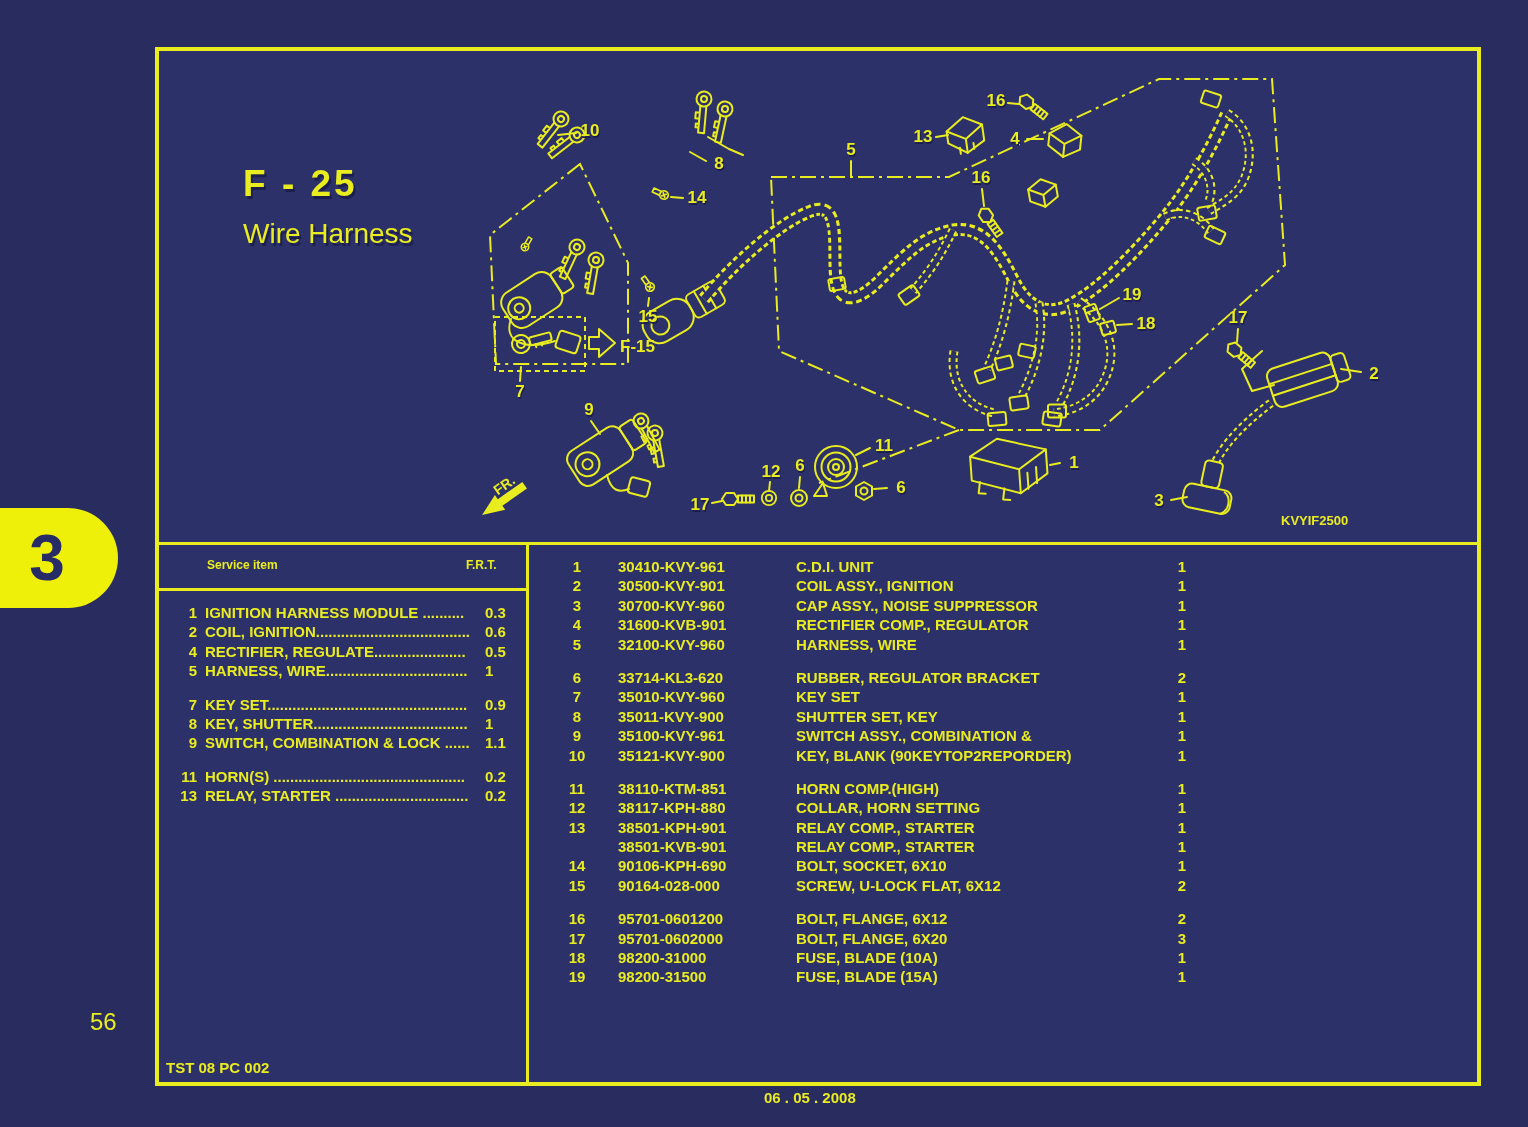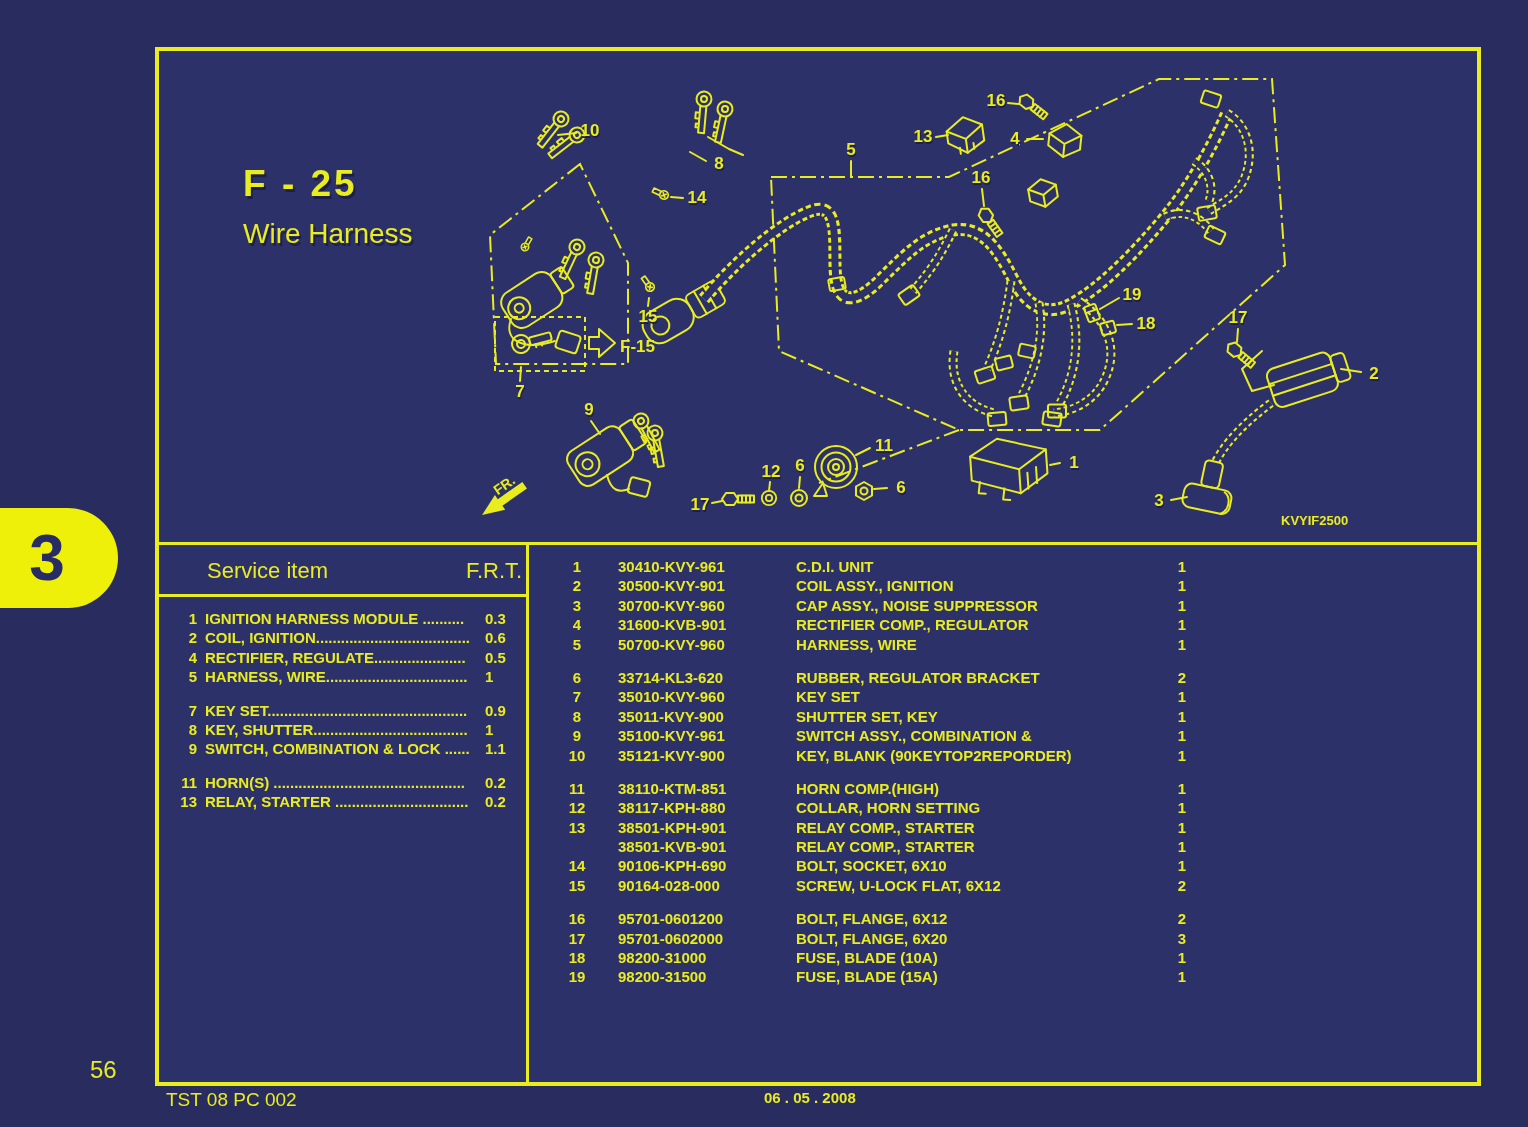--- a/index.html
+++ b/index.html
@@ -35,45 +35,45 @@
   .tubeSA{fill:none;stroke:var(--ink);stroke-width:9;stroke-dasharray:4 3}
   .tubeSB{fill:none;stroke:var(--panel);stroke-width:5}
   .svgtext{fill:var(--ink);font-family:"Liberation Sans",sans-serif;font-weight:bold}
   .leaderline{stroke:var(--ink);stroke-width:2;stroke-linecap:round}
 
   
   .tables{position:absolute;left:0;top:491px;width:1318px;height:540px;
           border-top:3px solid var(--ink);display:flex}
   .svc{width:370px;border-right:3px solid var(--ink);position:relative;flex:none}
   .pt{flex:1;position:relative}
-  .thead{height:52px;border-bottom:3px solid var(--ink);position:relative;
-         font-size:22px;font-weight:normal}
+  .thead{height:46px;border-bottom:3px solid var(--ink);position:relative;
+         font-size:12px;font-weight:bold}
   .thead span{position:absolute;top:13px;white-space:nowrap}
   .rows{margin-top:12px;font-size:15px;font-weight:bold}
   .svc-row{display:grid;grid-template-columns:14px 24px 8px 277px 1fr;height:19.4px;
            line-height:19.4px;white-space:nowrap}
   .svc-no{grid-column:2;text-align:right}
   .svc-item{grid-column:4;overflow:hidden}
   .svc-frt{grid-column:5;padding-left:3px}
   .pt-row{display:grid;grid-template-columns:26px 44px 19px 178px 1fr 80px 255px;
           height:19.4px;line-height:19.4px;white-space:nowrap}
   .pt-no{grid-column:2;text-align:center}
   .pt-part{grid-column:4}
   .pt-desc{grid-column:5;overflow:hidden}
   .pt-qty{grid-column:6;text-align:center}
   .pt-notes{grid-column:7}
   .spacer-row{height:14px}
 
   
-  .page-num{position:absolute;left:90px;top:1056px;font-size:24px;color:var(--ink)}
+  .page-num{position:absolute;left:90px;top:1008px;font-size:24px;color:var(--ink)}
   .side-tab{position:absolute;left:0;top:508px;width:118px;height:100px;background:#eef00a;
             border-radius:0 52px 52px 0;display:flex;align-items:center;justify-content:center;
             padding-right:24px}
   .side-tab span{font-size:64px;font-weight:bold;color:#272b66}
-  .footer-left{position:absolute;left:166px;top:1089px;font-size:19px;font-weight:normal}
+  .footer-left{position:absolute;left:166px;top:1059px;font-size:15px;font-weight:bold}
   .footer-center{position:absolute;left:764px;top:1089px;font-size:15px;font-weight:bold}
 </style>
 </head>
 <body>
 
 <div class="page-num">56</div>
 <div class="side-tab">
   <span>3</span>
 </div>
 
@@ -419,21 +419,21 @@
           </div>
           <div class="pt-row">
             <span class="pt-no">4</span>
             <span class="pt-part">31600-KVB-901</span>
             <span class="pt-desc">RECTIFIER COMP., REGULATOR</span>
             <span class="pt-qty">1</span>
             <span class="pt-notes"></span>
           </div>
           <div class="pt-row">
             <span class="pt-no">5</span>
-            <span class="pt-part">50700-KVY-960</span>
+            <span class="pt-part">32100-KVY-960</span>
             <span class="pt-desc">HARNESS, WIRE</span>
             <span class="pt-qty">1</span>
             <span class="pt-notes"></span>
           </div>
           <div class="spacer-row"></div>
           <div class="pt-row">
             <span class="pt-no">6</span>
             <span class="pt-part">33714-KL3-620</span>
             <span class="pt-desc">RUBBER, REGULATOR BRACKET</span>
             <span class="pt-qty">2</span>

